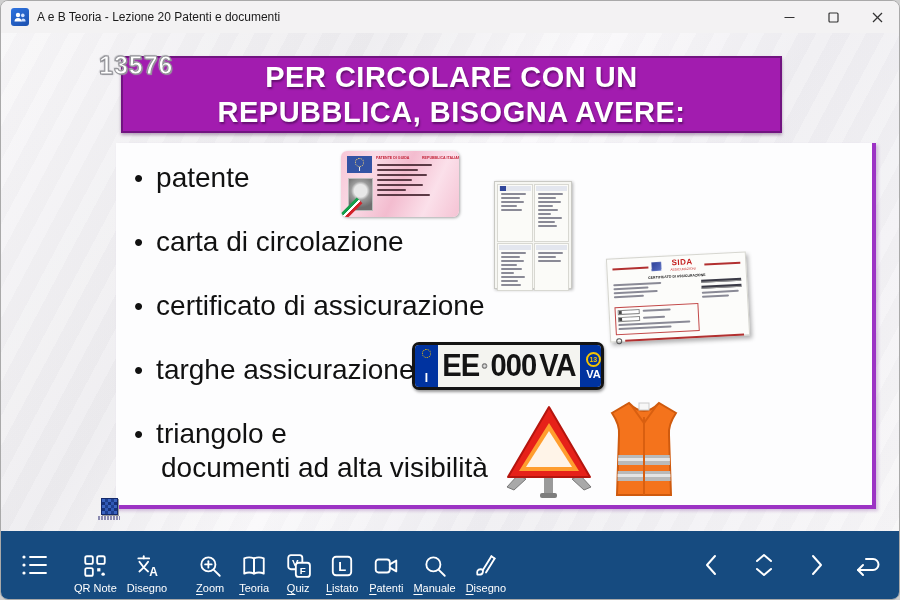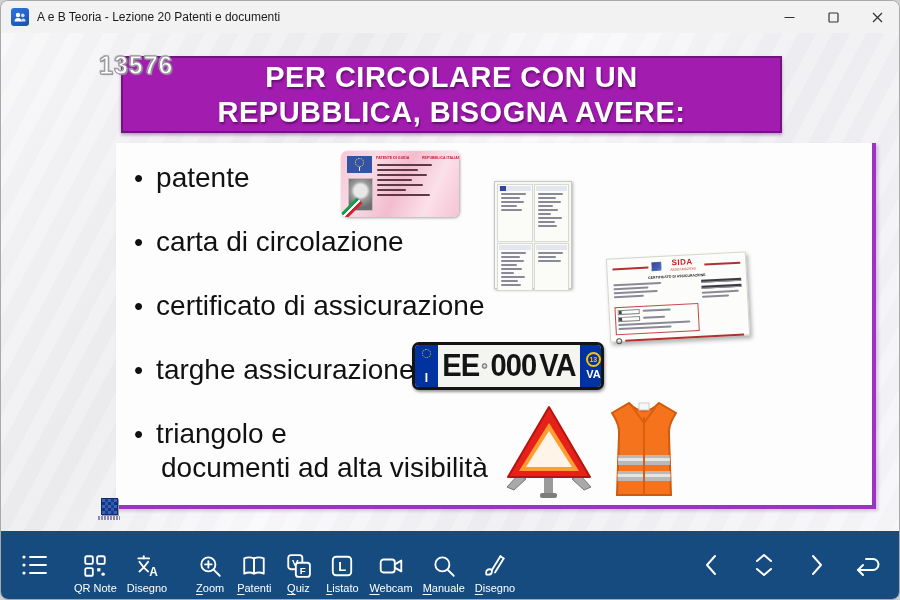--- a/index.html
+++ b/index.html
@@ -402,21 +402,21 @@
           <line x1="7.5" y1="10.5" x2="13.5" y2="10.5"></line>
       </svg>
       <span class="tb-label">Zoom</span>
     </button>
 
     <button class="tb-btn ak">
       <svg width="26" height="26" viewBox="0 0 24 24">
         <path d="M3 5 Q7.5 3 12 5 L12 19 Q7.5 17 3 19 Z"></path>
         <path d="M21 5 Q16.5 3 12 5 L12 19 Q16.5 17 21 19 Z"></path>
       </svg>
-      <span class="tb-label">Patenti</span>
+      <span class="tb-label">Teoria</span>
     </button>
 
 
     <button class="tb-btn ak">
       <svg width="26" height="26" viewBox="0 0 24 24">
         <rect x="3" y="2" width="13" height="13" rx="2.5"></rect>
         <text x="6.5" y="12" fill="#fff" stroke="none" font-size="9" font-weight="bold" font-family="Liberation Sans, sans-serif">V</text>
         <rect x="10" y="9" width="13" height="13" rx="2.5" fill="#164b80"></rect>
         <text x="13.5" y="19" fill="#fff" stroke="none" font-size="9" font-weight="bold" font-family="Liberation Sans, sans-serif">F</text>
       </svg>
@@ -429,21 +429,21 @@
         <text x="8.5" y="17" fill="#fff" stroke="none" font-size="12" font-weight="bold" font-family="Liberation Sans, sans-serif">L</text>
       </svg>
       <span class="tb-label">Listato</span>
     </button>
 
     <button class="tb-btn ak">
       <svg width="26" height="26" viewBox="0 0 24 24">
         <rect x="2.5" y="6" width="13" height="12" rx="2.5"></rect>
         <path d="M15.5 10.5 L21.5 7 L21.5 17 L15.5 13.5"></path>
       </svg>
-      <span class="tb-label">Webcam</span>
+      <span class="tb-label">Patenti</span>
     </button>
 
 
     <button class="tb-btn ak">
       <svg width="26" height="26" viewBox="0 0 24 24">
         <circle cx="10.5" cy="10.5" r="6.5"></circle>
           <line x1="15.5" y1="15.5" x2="21" y2="21"></line>
       </svg>
       <span class="tb-label">Manuale</span>
     </button>

